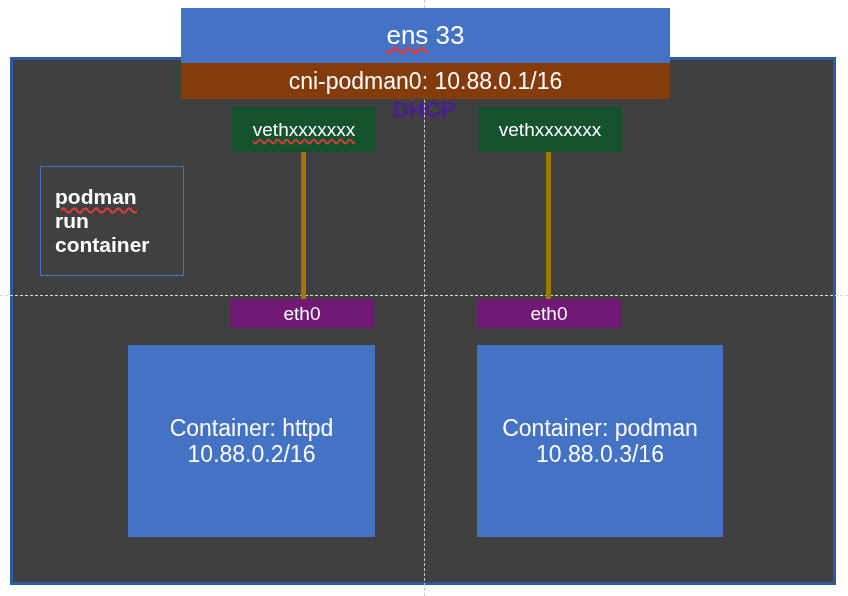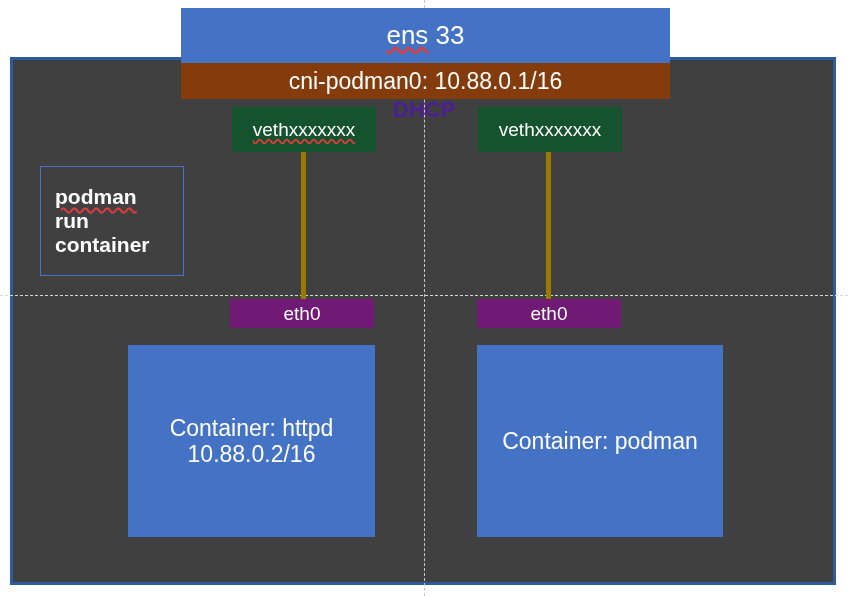--- a/index.html
+++ b/index.html
@@ -213,20 +213,21 @@
   <div class="box eth-box" id="eth0-right-box">
     <span>eth0</span>
   </div>
 
   <div class="box container-box" id="container-httpd-box">
     <span>Container: httpd</span>
     <span>10.88.0.2/16</span>
   </div>
   <div class="box container-box" id="container-alpine-box">
     <span>Container: podman</span>
+    <span>10.88.0.3/16</span>
   </div>
 
   <div class="box" id="podman-run-box">
     <span class="line spell">podman</span>
     <span class="line">run</span>
     <span class="line">container</span>
   </div>
 
 </div>
 

